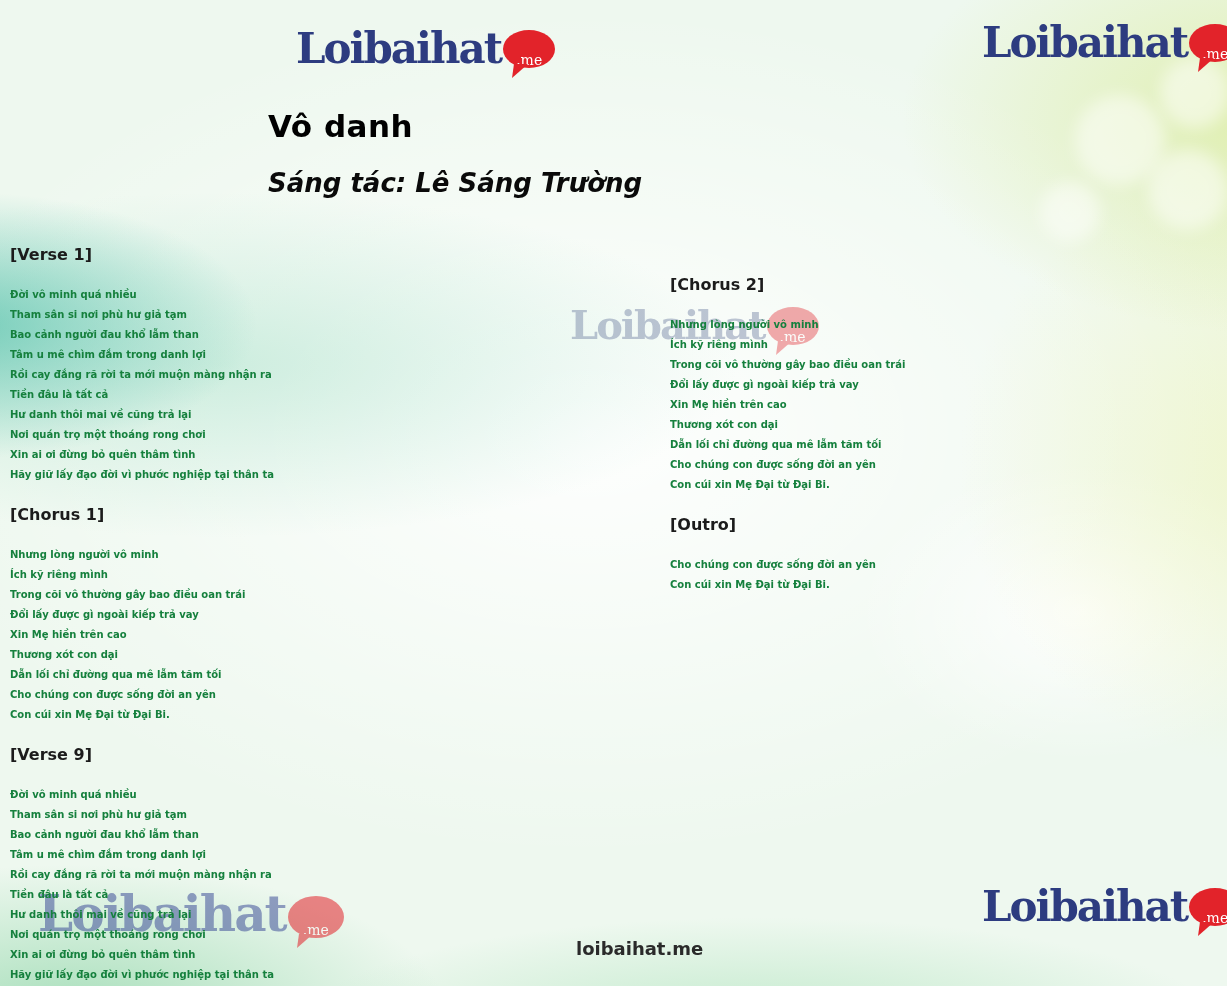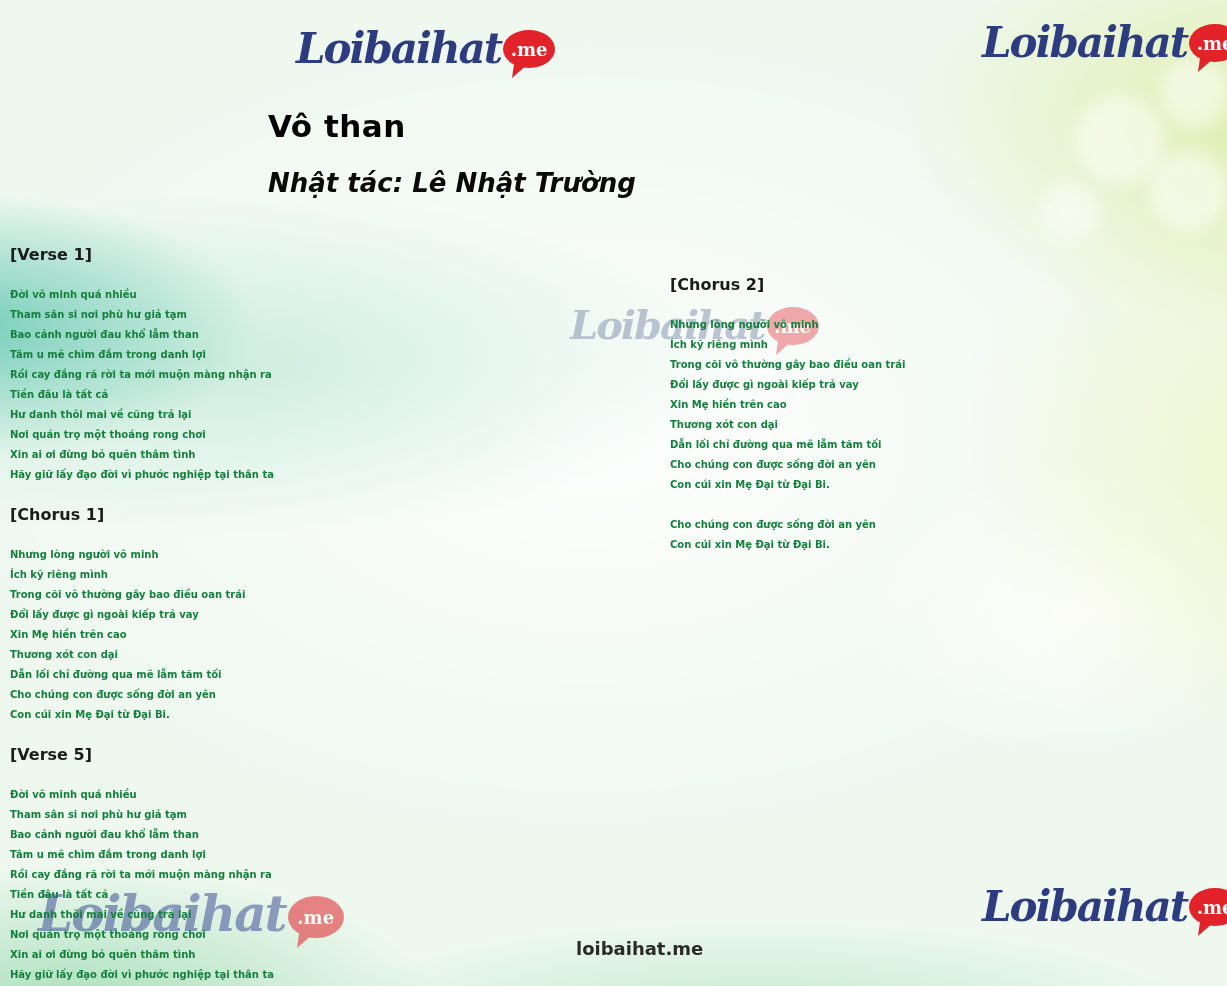--- a/index.html
+++ b/index.html
@@ -19,28 +19,28 @@
   }
   .bokeh { position:absolute; border-radius:50%; background:rgba(255,255,255,.5); filter:blur(8px); z-index:0; }
   .b1 { left:1075px; top:95px;  width:90px; height:90px; }
   .b2 { left:1160px; top:58px;  width:70px; height:70px; }
   .b3 { left:1040px; top:182px; width:60px; height:60px; }
   .b4 { left:1148px; top:150px; width:80px; height:80px; }
 
   
   .logo { position:absolute; display:flex; align-items:flex-start; z-index:3; }
   .logo-script {
-    font-family:"DejaVu Serif", serif; font-style:italic; font-weight:700;
+    font-family:"DejaVu Serif", serif; font-weight:700;
     color:#2d3c80; font-size:42px; line-height:1.1; letter-spacing:-2px; white-space:nowrap;
   }
   .logo-bubble {
     position:relative; background:#e2232a; color:#ffffff;
     width:52px; height:38px; border-radius:50%;
-    display:flex; align-items:center; justify-content:center;
-    font-family:"DejaVu Serif", serif; font-weight:700; font-size:18px;
+    display:flex; align-items:flex-end; justify-content:center;
+    font-family:"DejaVu Serif", serif; font-weight:400; font-size:14px;
     margin:4px 0 0 2px; flex:none;
   }
   .logo-bubble::after {
     content:""; position:absolute; bottom:-10px; left:10px; width:0; height:0;
     border-top:14px solid #e2232a; border-right:14px solid transparent;
     transform:skewX(-8deg);
   }
   .logo-top-center { left:296px; top:26px; }
   .logo-top-right  { left:982px; top:20px; }
   .logo-bottom-right { left:982px; top:884px; }
@@ -111,22 +111,22 @@
       <span>.me</span>
     </span>
 </div>
 <div class="logo logo-bottom-right">
   <span class="logo-script">Loibaihat</span>
   <span class="logo-bubble">
       <span>.me</span>
     </span>
 </div>
 
-<h1 class="song-title" style="margin:0;">Vô than</h1>
-<h2 class="song-composer" style="margin:0;">Nhật tác: Lê Nhật Trường</h2>
+<h1 class="song-title" style="margin:0;">Vô danh</h1>
+<h2 class="song-composer" style="margin:0;">Sáng tác: Lê Sáng Trường</h2>
 
 <div id="left-column" class="lyrics-col col-left">
     <div class="section">
       <div class="section-label">[Verse 1]</div>
       <div class="lyric-line">Đời vô minh quá nhiều</div>
       <div class="lyric-line">Tham sân si nơi phù hư giả tạm</div>
       <div class="lyric-line">Bao cảnh người đau khổ lẫm than</div>
       <div class="lyric-line">Tâm u mê chìm đắm trong danh lợi</div>
       <div class="lyric-line">Rồi cay đắng rã rời ta mới muộn màng nhận ra</div>
       <div class="lyric-line">Tiền đâu là tất cả</div>
@@ -141,21 +141,21 @@
       <div class="lyric-line">Ích kỹ riêng mình</div>
       <div class="lyric-line">Trong cõi vô thường gây bao điều oan trái</div>
       <div class="lyric-line">Đổi lấy được gì ngoài kiếp trả vay</div>
       <div class="lyric-line">Xin Mẹ hiền trên cao</div>
       <div class="lyric-line">Thương xót con dại</div>
       <div class="lyric-line">Dẫn lối chỉ đường qua mê lẫm tăm tối</div>
       <div class="lyric-line">Cho chúng con được sống đời an yên</div>
       <div class="lyric-line">Con cúi xin Mẹ Đại từ Đại Bi.</div>
     </div>
     <div class="section">
-      <div class="section-label">[Verse 5]</div>
+      <div class="section-label">[Verse 9]</div>
       <div class="lyric-line">Đời vô minh quá nhiều</div>
       <div class="lyric-line">Tham sân si nơi phù hư giả tạm</div>
       <div class="lyric-line">Bao cảnh người đau khổ lẫm than</div>
       <div class="lyric-line">Tâm u mê chìm đắm trong danh lợi</div>
       <div class="lyric-line">Rồi cay đắng rã rời ta mới muộn màng nhận ra</div>
       <div class="lyric-line">Tiền đâu là tất cả</div>
       <div class="lyric-line">Hư danh thôi mai về cũng trả lại</div>
       <div class="lyric-line">Nơi quán trọ một thoáng rong chơi</div>
       <div class="lyric-line">Xin ai ơi đừng bỏ quên thâm tình</div>
       <div class="lyric-line">Hãy giữ lấy đạo đời vì phước nghiệp tại thân ta</div>
@@ -168,18 +168,19 @@
       <div class="lyric-line">Ích kỹ riêng mình</div>
       <div class="lyric-line">Trong cõi vô thường gây bao điều oan trái</div>
       <div class="lyric-line">Đổi lấy được gì ngoài kiếp trả vay</div>
       <div class="lyric-line">Xin Mẹ hiền trên cao</div>
       <div class="lyric-line">Thương xót con dại</div>
       <div class="lyric-line">Dẫn lối chỉ đường qua mê lẫm tăm tối</div>
       <div class="lyric-line">Cho chúng con được sống đời an yên</div>
       <div class="lyric-line">Con cúi xin Mẹ Đại từ Đại Bi.</div>
     </div>
     <div class="section">
+      <div class="section-label">[Outro]</div>
       <div class="lyric-line">Cho chúng con được sống đời an yên</div>
       <div class="lyric-line">Con cúi xin Mẹ Đại từ Đại Bi.</div>
     </div>
   </div>
 
 <div class="footer-site">loibaihat.me</div>
 
 </body></html>

